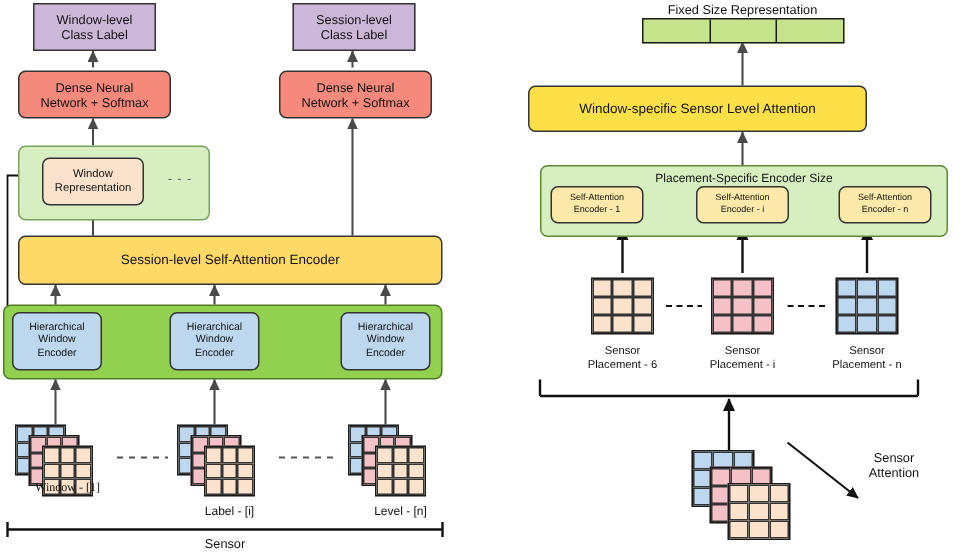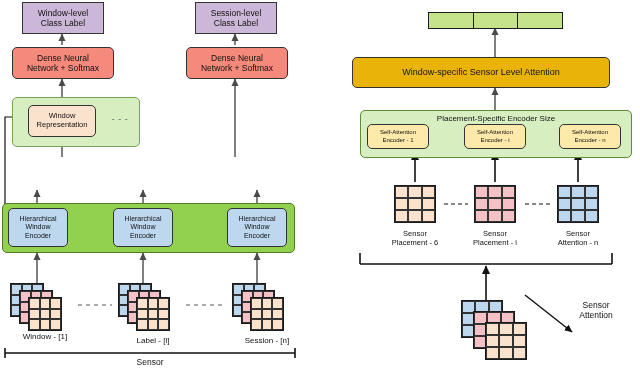--- a/index.html
+++ b/index.html
@@ -117,20 +117,21 @@
 
   <div class="node rounded" style="left:28px;top:105px;width:68px;height:32px;background:#fbe2cc;font-size:7.5px;">
     <span>
       <span>Window</span><br>
       <span>Representation</span>
     </span>
   </div>
 
   <div class="lbl" style="left:104px;top:114px;width:32px;font-size:9px;color:#666;letter-spacing:0.5px;">- - -</div>
 
+  <div class="node rounded" style="left:12px;top:157px;width:283px;height:33px;background:#ffd966;font-size:9px;">Session-level Self-Attention Encoder</div>
 
   <div class="node rounded" style="left:2px;top:203px;width:293px;height:50px;background:#92d050;border-color:#4e7a22;"></div>
 
   <div class="node rounded" style="left:8px;top:208px;width:60px;height:39px;background:#bdd7ee;font-size:7px;">
     <span>
       <span>Hierarchical</span><br>
       <span>Window</span><br>
       <span>Encoder</span>
     </span>
   </div>
@@ -246,35 +247,36 @@
       <div style="background:#fbe2cc"></div>
       <div style="background:#fbe2cc"></div>
     <div style="background:#fbe2cc"></div>
       <div style="background:#fbe2cc"></div>
       <div style="background:#fbe2cc"></div>
     <div style="background:#fbe2cc"></div>
       <div style="background:#fbe2cc"></div>
       <div style="background:#fbe2cc"></div>
   </div>
 
-  <div class="lbl" style="left:5px;top:332px;width:80px;font-size:8px;">Window - [1]</div>
+  <div class="lbl" style="left:5px;top:320px;width:80px;font-size:8px;font-family:Liberation Serif, serif;">Window - [1]</div>
   <div class="lbl" style="left:113px;top:336px;width:80px;font-size:8px;">Label - [i]</div>
-  <div class="lbl" style="left:227px;top:336px;width:80px;font-size:8px;">Session - [n]</div>
+  <div class="lbl" style="left:227px;top:336px;width:80px;font-size:8px;">Level - [n]</div>
 
   <div class="lbl" style="left:110px;top:357px;width:80px;font-size:8.5px;">Sensor</div>
 
+  <div class="lbl" style="left:405px;top:1px;width:180px;font-size:8.5px;">Fixed Size Representation</div>
 
   <div style="position:absolute;left:428px;top:12px;width:135px;height:17px;display:flex;
               border:1.4px solid #1a1a1a;box-sizing:border-box;background:#c5e38a;">
     <div style="flex:1;border-right:1.4px solid #1a1a1a;"></div>
     <div style="flex:1;border-right:1.4px solid #1a1a1a;"></div>
     <div style="flex:1;"></div>
   </div>
 
-  <div class="node rounded" style="left:352px;top:57px;width:258px;height:31px;background:#eab308;font-size:9px;">Window-specific Sensor Level Attention</div>
+  <div class="node rounded" style="left:352px;top:57px;width:226px;height:31px;background:#fde047;font-size:9px;">Window-specific Sensor Level Attention</div>
 
   <div class="node rounded" style="left:360px;top:110px;width:272px;height:48px;background:#d6eec0;border-color:#5e8a3a;
               align-items:flex-start;padding-top:3px;font-size:8px;">
     <span>Placement-Specific Encoder Size</span>
   </div>
 
   <div class="node rounded" style="left:367px;top:124px;width:62px;height:25px;background:#fde9a9;font-size:6px;">
     <span>
       <span>Self-Attention</span><br>
       <span>Encoder - 1</span>
@@ -330,21 +332,21 @@
   <div class="lbl" style="left:375px;top:229px;width:80px;font-size:7.5px;">
     <span>Sensor</span><br>
     <span>Placement - 6</span>
   </div>
   <div class="lbl" style="left:455px;top:229px;width:80px;font-size:7.5px;">
     <span>Sensor</span><br>
     <span>Placement - i</span>
   </div>
   <div class="lbl" style="left:538px;top:229px;width:80px;font-size:7.5px;">
     <span>Sensor</span><br>
-    <span>Attention - n</span>
+    <span>Placement - n</span>
   </div>
 
   <div class="mat" style="left:461px;top:300px;width:42px;height:38px;background:#bdd7ee;">
     <div style="background:#bdd7ee"></div>
       <div style="background:#bdd7ee"></div>
       <div style="background:#bdd7ee"></div>
     <div style="background:#bdd7ee"></div>
       <div style="background:#bdd7ee"></div>
       <div style="background:#bdd7ee"></div>
     <div style="background:#bdd7ee"></div>

